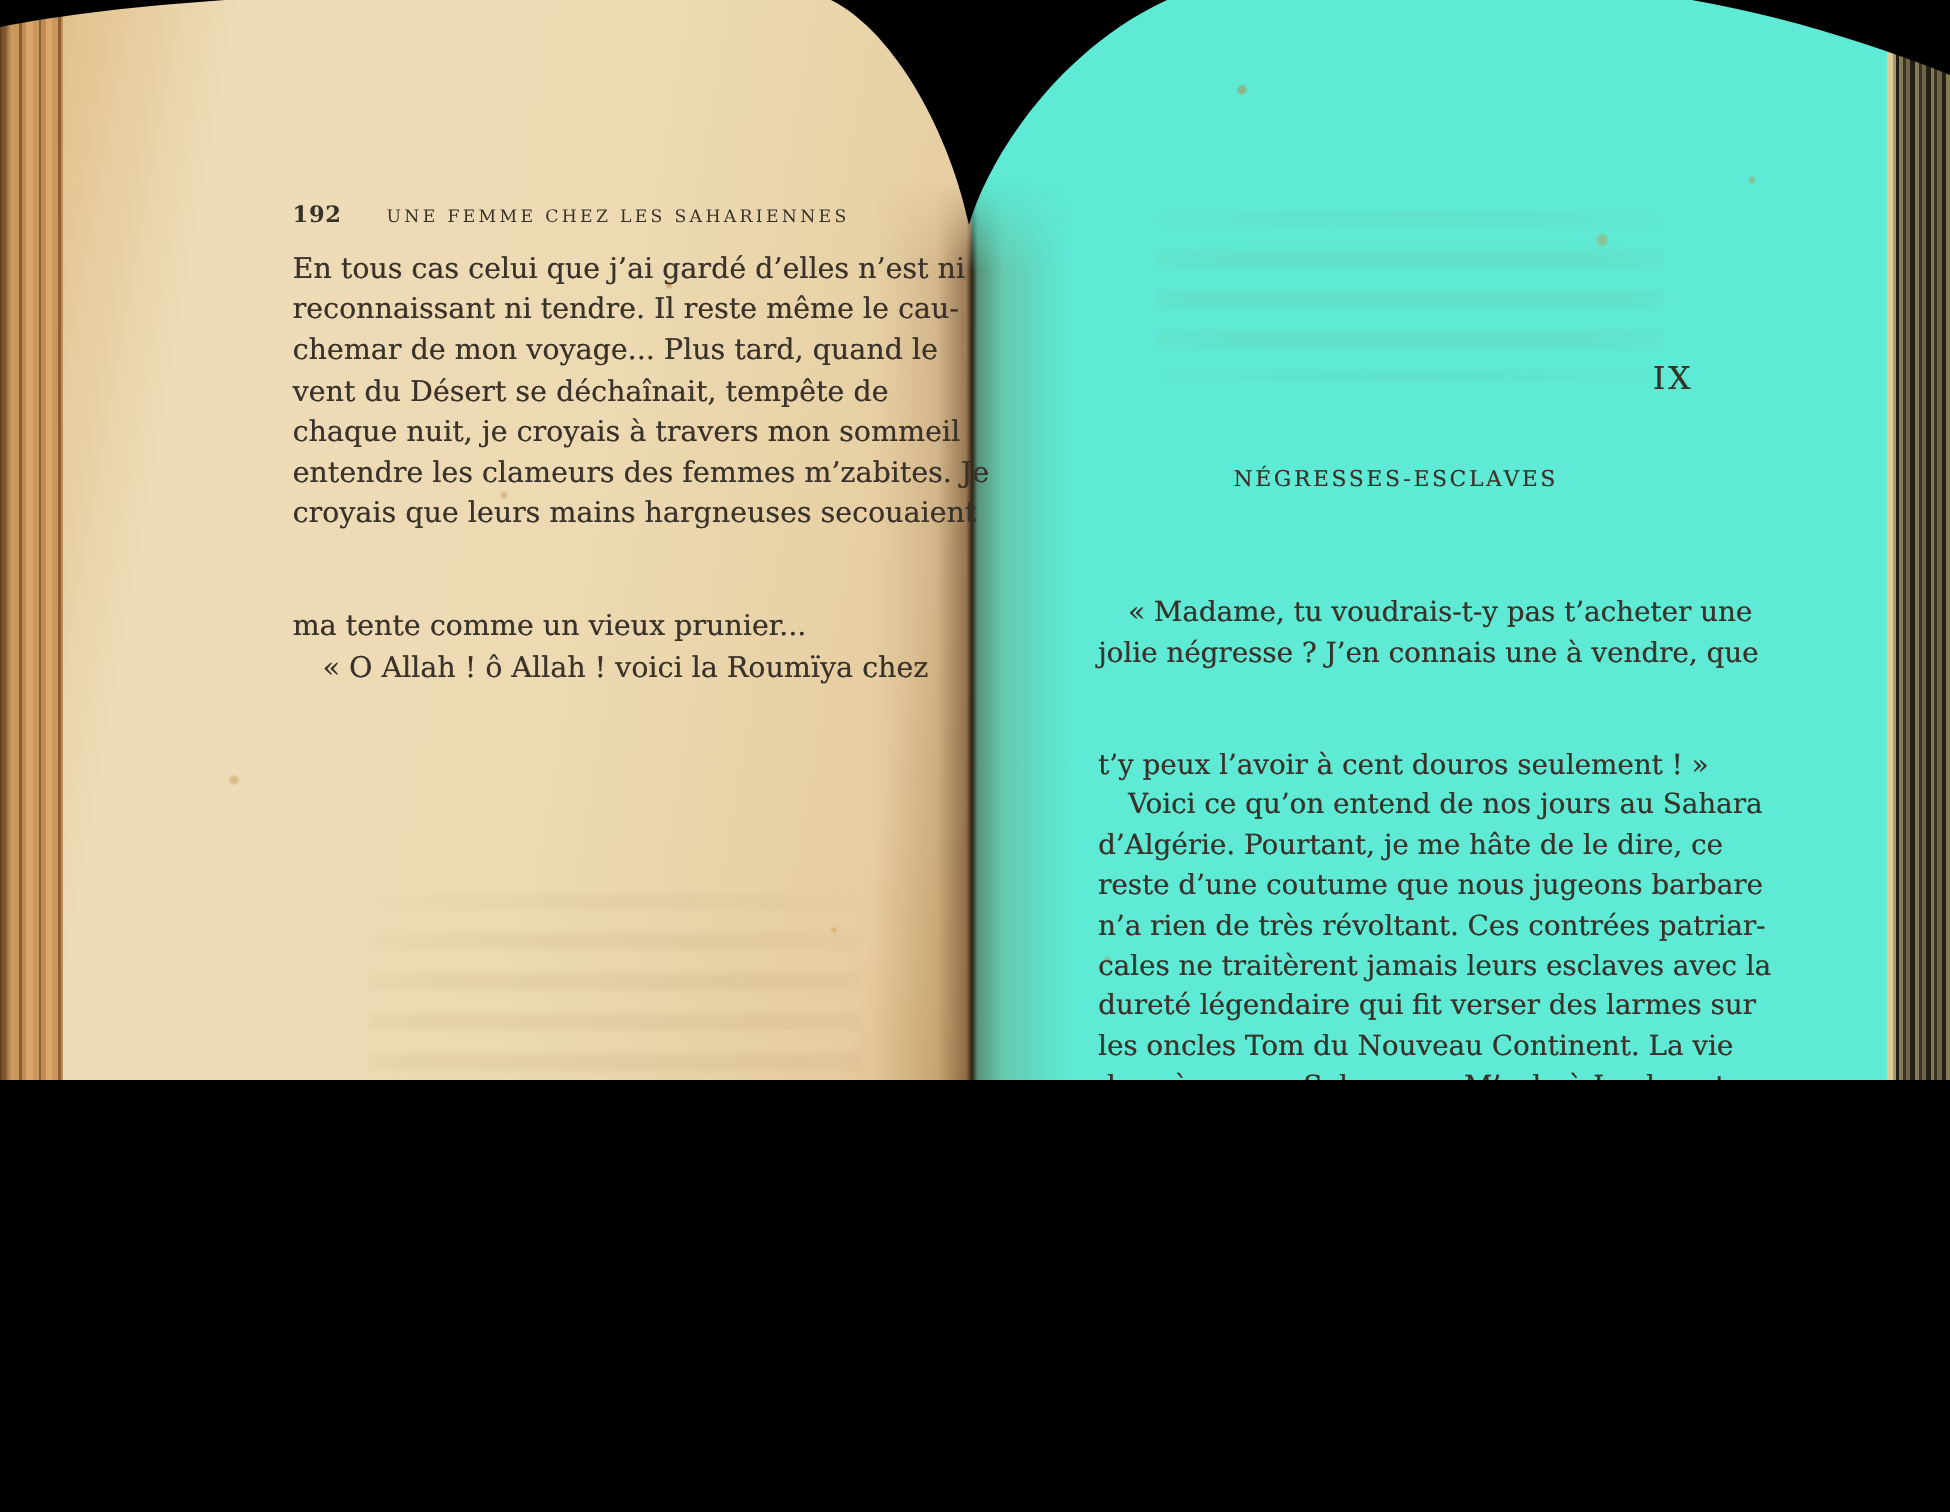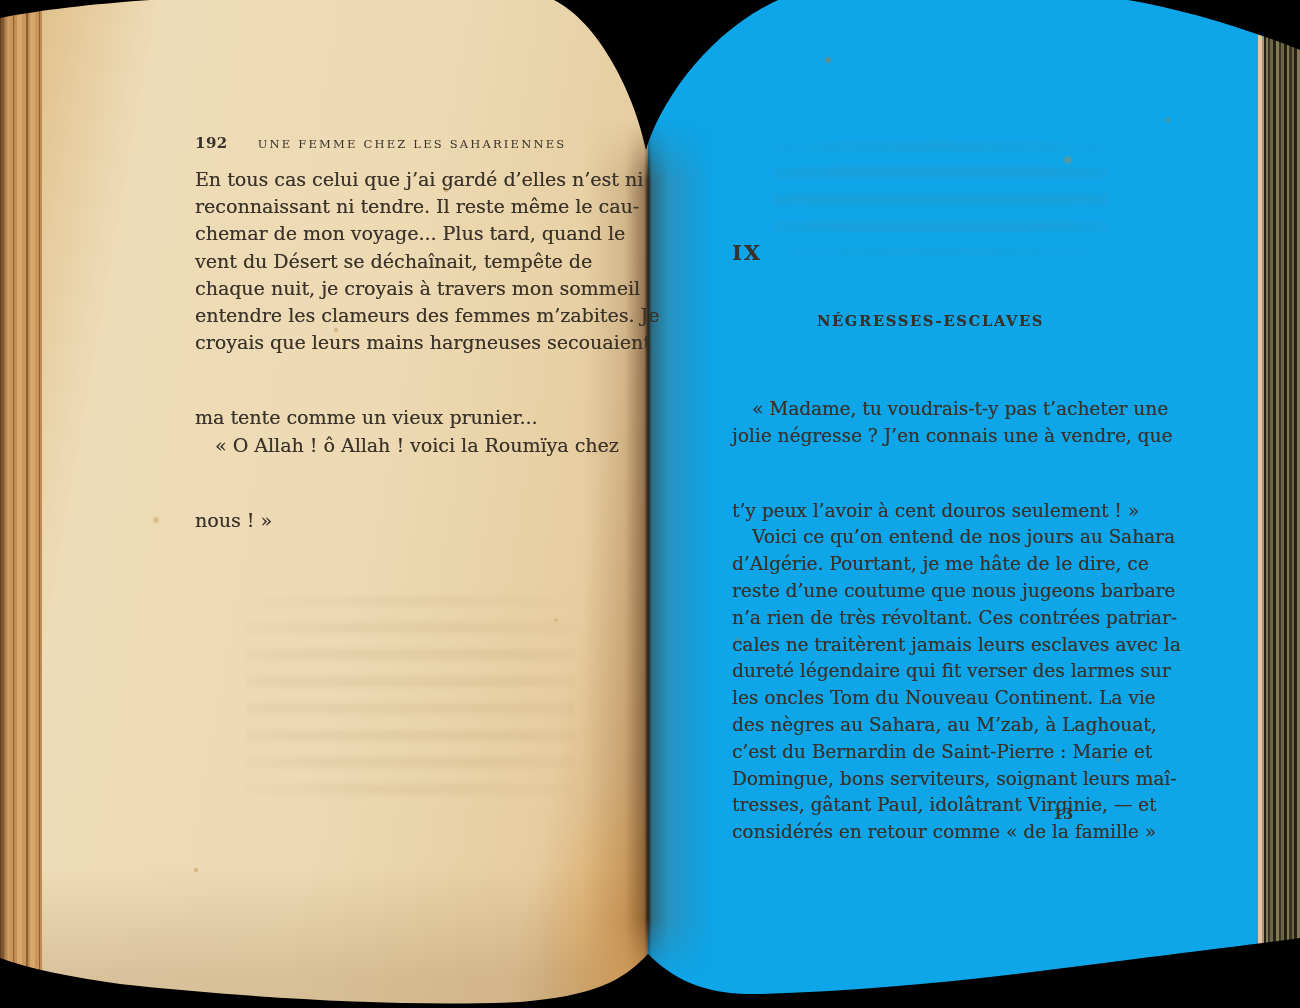--- a/index.html
+++ b/index.html
@@ -1,18 +1,18 @@
 <!DOCTYPE html>
 <html><head>
 <meta charset="utf-8">
 <style>
   html,body{margin:0;padding:0;background:#000;}
   .stage{
-    position:relative;width:1300px;height:1008px;overflow:hidden;
-    background:#0ea5e9;
+    position:relative;width:1300px;height:720px;overflow:hidden;
+    background:#5eead4;
     font-family:"DejaVu Serif","Liberation Serif",serif;
   }
   
   .page{position:absolute;top:0;}
   .page-left{
     left:36px;width:612px;height:1008px;
     background:
       radial-gradient(ellipse 160px 220px at 100% 92%, rgba(236,160,66,.40), rgba(236,160,66,0) 70%),
       linear-gradient(to bottom, rgba(120,75,30,0) 86%, rgba(120,75,30,.18) 97%),
       linear-gradient(100deg,#e0c08a 0%,#eedcb8 16%,#eddab3 52%,#e6cda0 82%,#d2a870 97%,#c1935c 100%);
@@ -89,27 +89,27 @@
   .bl-left{top:32px;}
   .line{
     height:27.2px;line-height:27.2px;font-size:19px;
     text-align:justify;text-align-last:justify;white-space:nowrap;
     text-shadow:.25px .25px .35px rgba(52,42,26,.55);
   }
   .line.end{text-align-last:left;margin-top:48px;}
   .line.ind{text-indent:20px;}
   .rline{height:26.8px;line-height:26.8px;font-size:18.5px;}
   .chapnum{
-    position:absolute;left:0;top:0;width:100%;text-align:left;
-    font-size:21px;letter-spacing:2px;font-weight:bold;
+    position:absolute;left:0;top:0;width:100%;text-align:right;
+    font-size:21px;letter-spacing:2px;font-weight:normal;
     text-shadow:.25px .25px .35px rgba(52,42,26,.55);
   }
   .chaptitle{
     position:absolute;left:0;top:72px;width:100%;text-align:center;
-    font-size:14.5px;font-weight:bold;letter-spacing:1.8px;white-space:nowrap;
+    font-size:14.5px;font-weight:normal;letter-spacing:1.8px;white-space:nowrap;
     text-shadow:.2px .2px .3px rgba(52,42,26,.5);
   }
   .rbody{position:absolute;left:0;top:156px;width:397px;}
   .sig{
     position:absolute;left:0;top:565px;width:397px;
     text-align:right;padding-right:56px;box-sizing:border-box;
     font-size:14.5px;font-weight:bold;
   }
   
   .photomask{position:absolute;left:0;top:0;pointer-events:none;}
@@ -139,21 +139,20 @@
     <div class="body-lines bl-left">
       <div class="line">En tous cas celui que j’ai gardé d’elles n’est ni</div>
       <div class="line">reconnaissant ni tendre. Il reste même le cau-</div>
       <div class="line">chemar de mon voyage... Plus tard, quand le</div>
       <div class="line">vent du Désert se déchaînait, tempête de</div>
       <div class="line">chaque nuit, je croyais à travers mon sommeil</div>
       <div class="line">entendre les clameurs des femmes m’zabites. Je</div>
       <div class="line">croyais que leurs mains hargneuses secouaient</div>
       <div class="line end">ma tente comme un vieux prunier...</div>
       <div class="line ind">« O Allah ! ô Allah ! voici la Roumïya chez</div>
-      <div class="line end">nous ! »</div>
     </div>
   </div>
 
   <div class="textcol textcol-right">
     <div class="chapnum">IX</div>
     <div class="chaptitle">NÉGRESSES-ESCLAVES</div>
     <div class="rbody">
       <div class="line rline ind">« Madame, tu voudrais-t-y pas t’acheter une</div>
       <div class="line rline">jolie négresse ? J’en connais une à vendre, que</div>
       <div class="line rline end">t’y peux l’avoir à cent douros seulement ! »</div>

